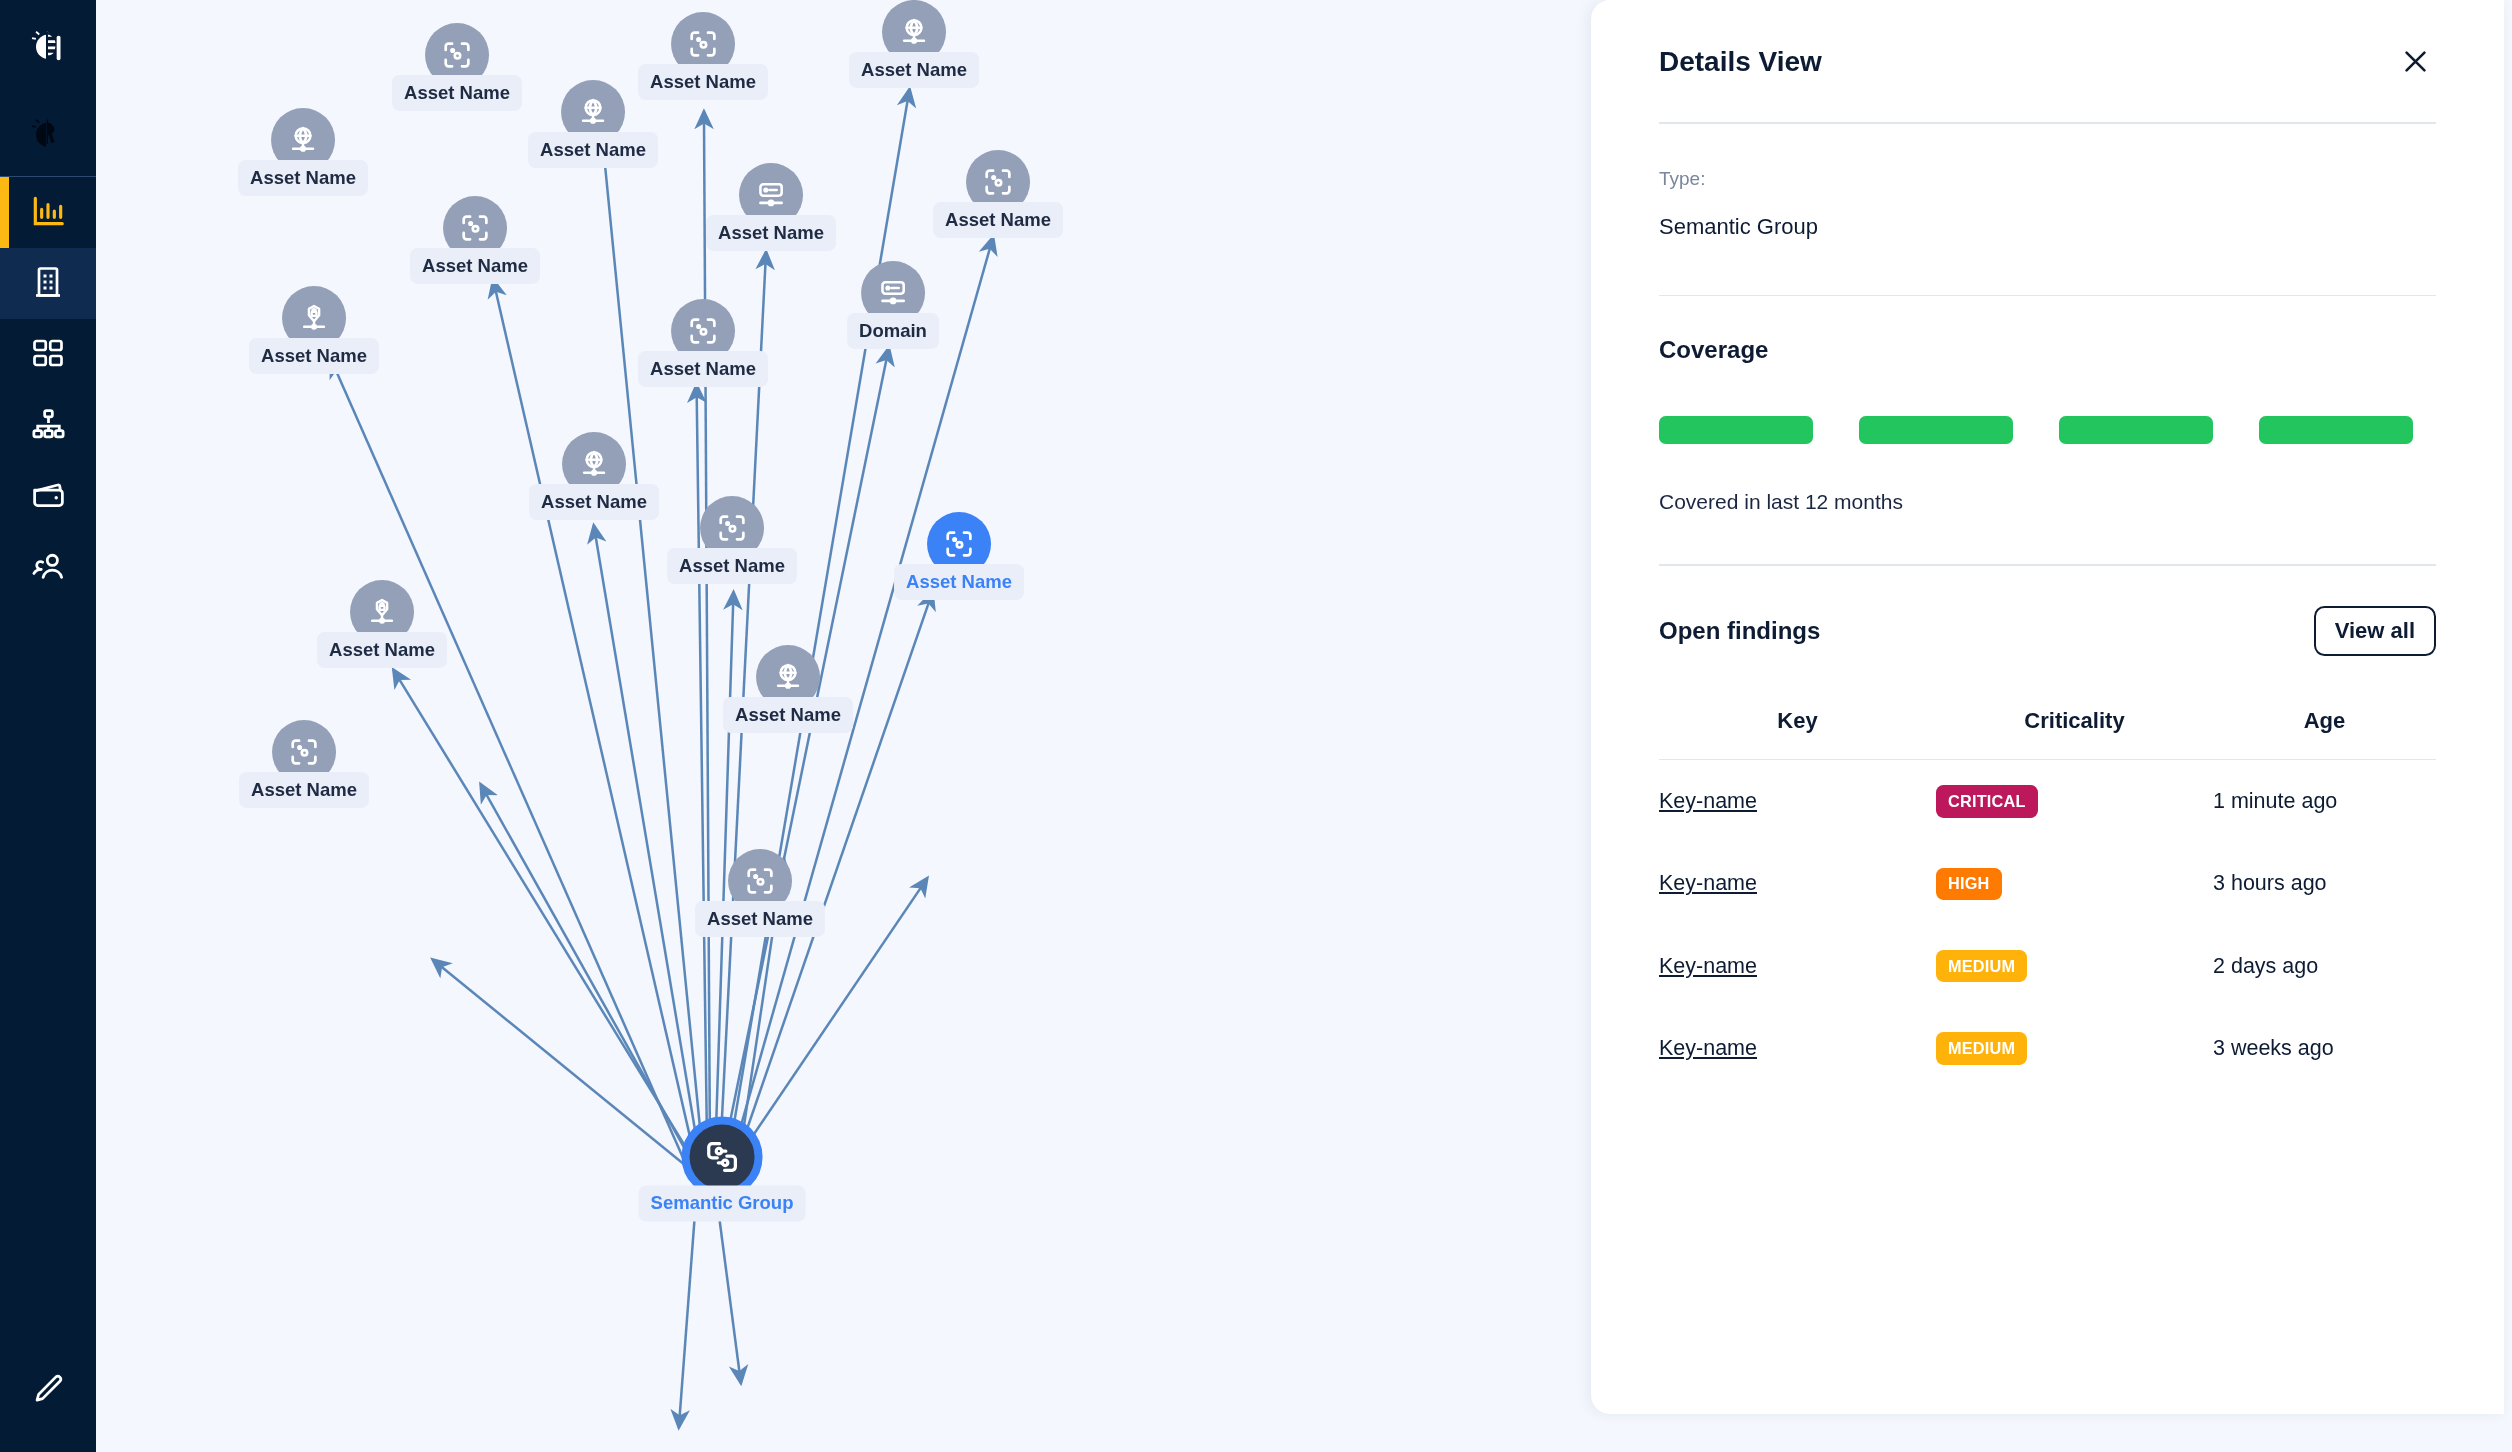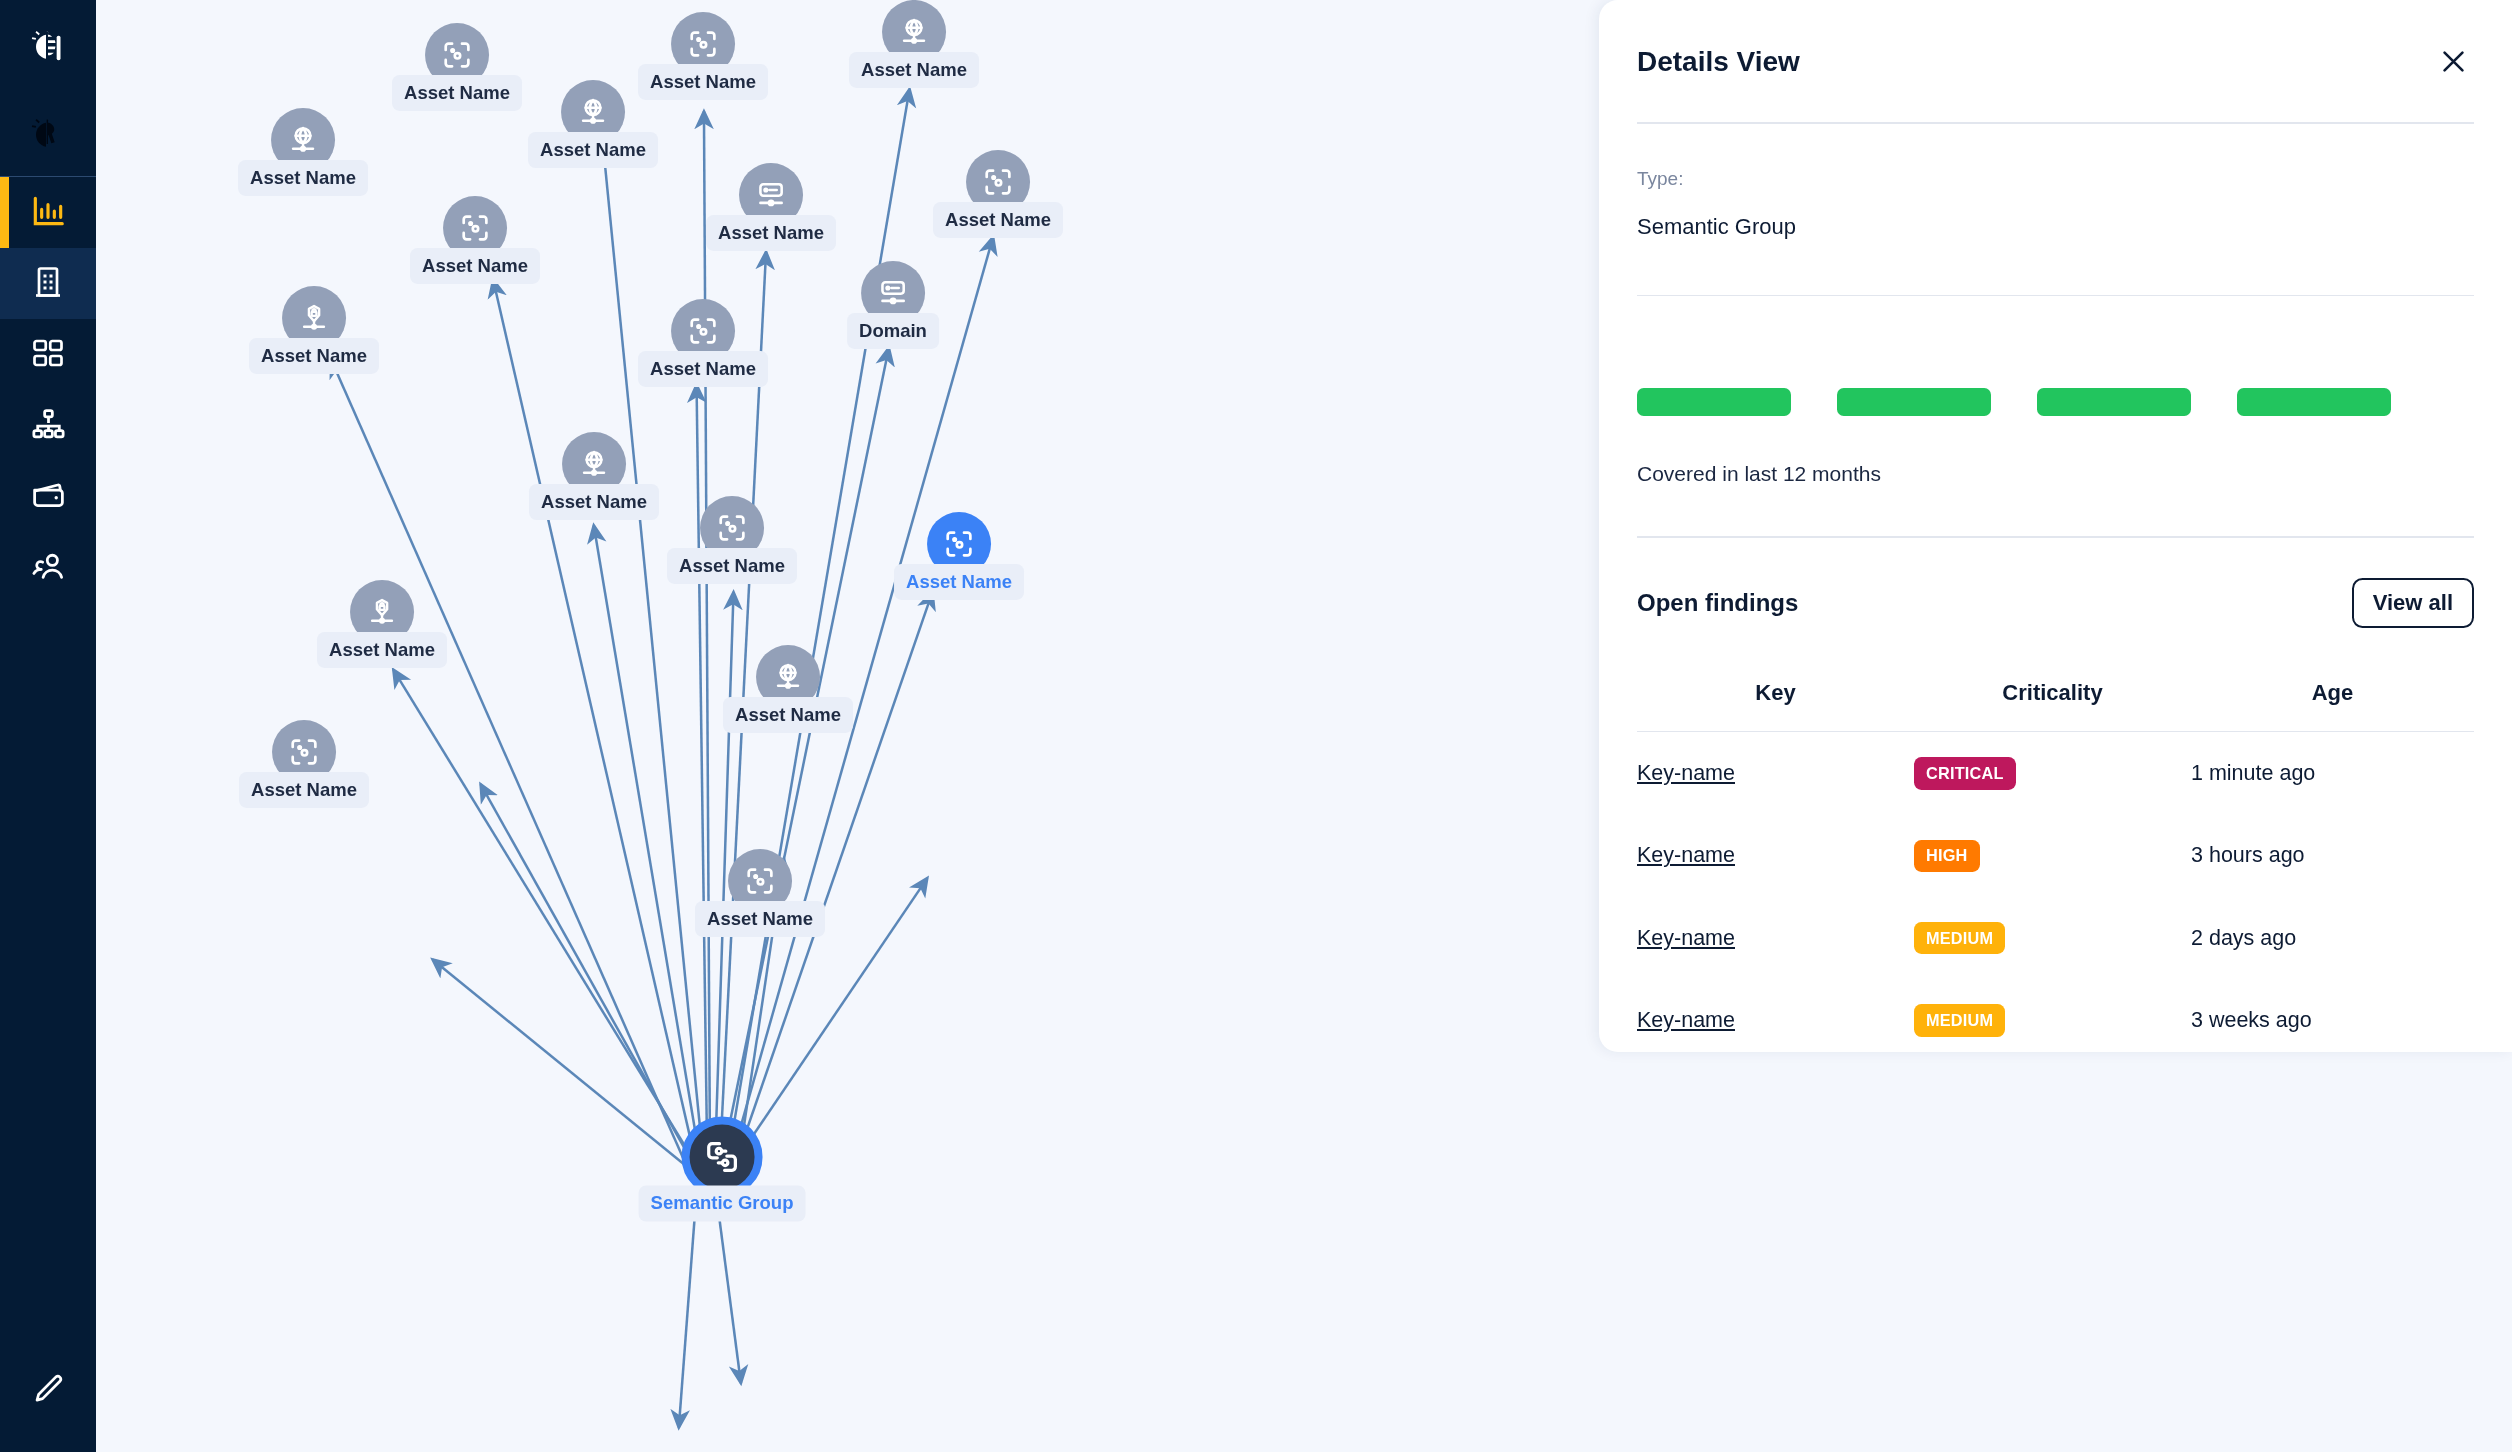--- a/index.html
+++ b/index.html
@@ -70,27 +70,27 @@
     width: 81px; height: 81px;
     background: #2C3A51;
     border: 8.1px solid #3B82F6;
   }
   .node.center .nlabel { color: #3B82F6; }
   .node.selected .bubble { background: #3B82F6; }
   .node.selected .nlabel { color: #3B82F6; }
 
   
   .panel {
-    position: absolute; right: 0; top: 0;
-    width: 913px; height: 1052px;
+    position: absolute; right: 8px; top: 0;
+    width: 913px; height: 1414px;
     background: #ffffff;
     border-top-left-radius: 19px;
     border-bottom-left-radius: 19px;
     box-shadow: -3px 0 13.3px rgba(20,40,80,0.07);
-    padding: 0 38px;
+    padding: 0 68px;
   }
   .panel-head {
     display: flex; align-items: center; justify-content: space-between;
     padding-top: 41px; padding-bottom: 40px;
   }
   .panel-title { font-size: 28px; font-weight: bold; color: #0D1B33; }
   .close-btn {
     width: 41px; height: 41px; display: flex; align-items: center; justify-content: center; cursor: pointer;
   }
   .hrule { height: 1.5px; background: #E2E6EE; width: 100%; }
@@ -505,20 +505,21 @@
 
     <div class="meta">
       <div class="meta-col">
         <div class="meta-label">Type:</div>
         <div class="meta-value">Semantic Group</div>
       </div>
     </div>
     <div class="hrule"></div>
 
     <div class="coverage">
+      <div class="section-title">Coverage</div>
       <div class="cov-bars">
         <div class="cov-bar"></div>
         <div class="cov-bar"></div>
         <div class="cov-bar"></div>
         <div class="cov-bar"></div>
       </div>
       <div class="cov-note">Covered in last 12 months</div>
     </div>
     <div class="hrule"></div>
 

